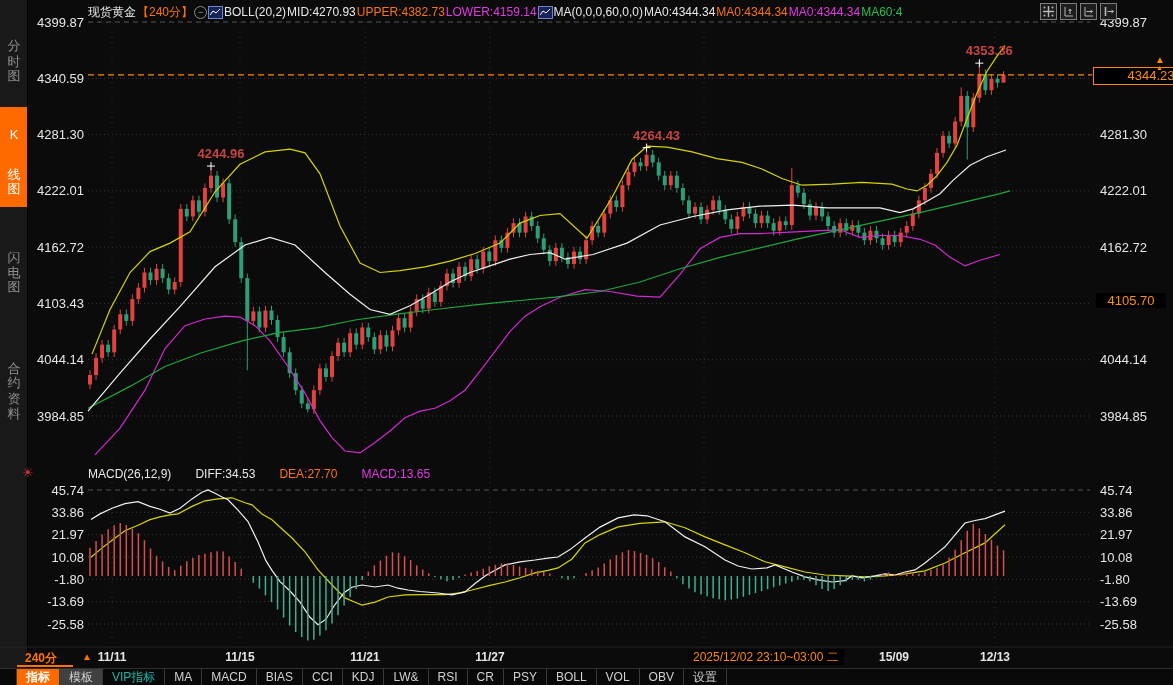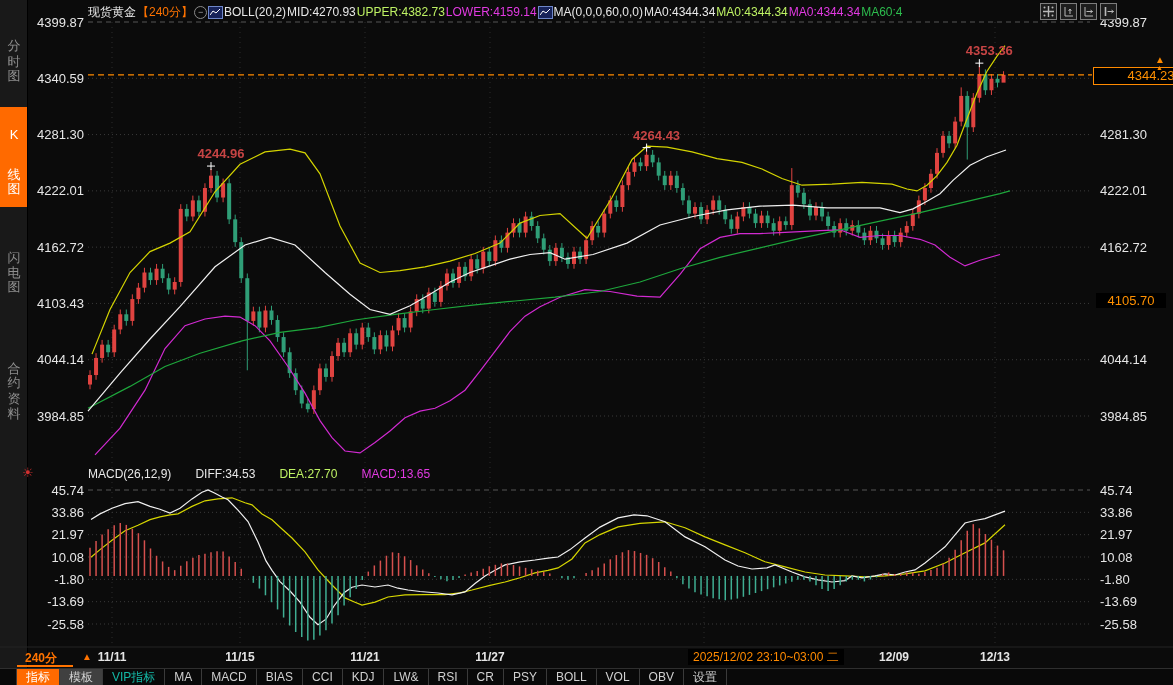--- a/index.html
+++ b/index.html
@@ -8,21 +8,21 @@
   
   .sidebar{position:absolute;left:0;top:0;width:27px;height:685px;background:#191919;border-right:1px solid #000;}
   .side-tab{position:absolute;left:0;width:27px;display:flex;align-items:center;justify-content:center;
             color:#8f8f8f;font-size:13px;cursor:pointer;}
   .side-tab>span{writing-mode:vertical-lr;text-orientation:upright;letter-spacing:15px;}
   .side-tab.active{background:#ff6a00;color:#fff;}
   #tab0{top:2px;height:98px;} #tab1{top:107px;height:100px;} #tab2{top:212px;height:100px;} #tab3{top:316px;height:130px;}
   
   .header{position:absolute;left:88px;top:3px;height:18px;display:flex;gap:1px;align-items:center;
           font-size:12px;color:#e8e8e8;white-space:nowrap;z-index:5;}
-  .c-orange{color:#ff7300}.c-yellow{color:#bef264}.c-magenta{color:#e23ae2}.c-green{color:#2dbd4e}.c-white{color:#e8e8e8}
+  .c-orange{color:#ff7300}.c-yellow{color:#f97316}.c-magenta{color:#e23ae2}.c-green{color:#2dbd4e}.c-white{color:#e8e8e8}
   .circle-icon{display:inline-flex;width:11px;height:11px;border:1px solid #8a8a8a;border-radius:50%;
                align-items:center;justify-content:center;color:#aaa;font-size:9px;line-height:9px;}
   .mini-chart{display:inline-flex;width:13px;height:11px;background:#17235a;border:1px solid #6e86c8;align-items:center;justify-content:center;}
   .hicons{position:absolute;left:1040px;top:3px;display:flex;gap:3px;z-index:5;}
   .hicon{width:15px;height:15px;border:1px solid #7d7d7d;background:#1d1d1d;display:flex;align-items:center;justify-content:center;cursor:pointer;}
   
   #chart{position:absolute;left:0;top:0;z-index:1;}
   
   .macd-header{position:absolute;left:88px;top:467px;display:flex;gap:24px;font-size:12px;z-index:5;white-space:nowrap;}
   .live-dot{position:absolute;left:22px;top:465px;color:#d03030;font-size:13px;z-index:5;}
@@ -39,21 +39,21 @@
   .period{position:absolute;left:25px;top:2px;color:#ff7300;font-size:12px;font-weight:700;z-index:1;}
   .period-tri{position:absolute;left:82px;top:3px;color:#ff7300;font-size:10px;z-index:1;}
   .period-underline{position:absolute;left:17px;top:17px;width:56px;height:2px;background:#ff7300;}
   
   .watermark{position:absolute;left:1020px;top:627px;font-size:34px;color:#caccd2;letter-spacing:2px;z-index:7;}
   
   .toolbar{position:absolute;left:0;top:668px;width:1173px;height:17px;background:#090909;
            border-top:1px solid #2f2f2f;display:flex;padding-left:16px;box-sizing:border-box;z-index:8;}
   .tbtn{height:17px;line-height:16px;padding:0 9px;font-size:12px;color:#d0d0d0;
         border-right:1px solid #3a3a3a;cursor:pointer;white-space:nowrap;}
-  .tbtn:first-child{border-left:1px solid #3a3a3a;}
+  .tbtn:first-child{border-left:1px solid #3a3a3a;font-weight:bold;}
   .tbtn.active{background:#ff6a00;color:#fff;}
   .tbtn.vip{color:#14b8a6;}
   .tbtn.raised{background:#404040;}
 </style>
 </head>
 <body>
 
 <div id="root">
 
   <div class="sidebar">
@@ -678,21 +678,21 @@
   <span class="tag-arrow" style="top:64px;font-size:7px;left:1156px;">▲</span>
 
   <div class="xrow">
     <span class="period">240分</span>
     <span class="period-tri">▲</span>
     <span class="period-underline"></span>
     <span class="date-label" style="left: 112px;">11/11</span>
       <span class="date-label" style="left: 240px;">11/15</span>
       <span class="date-label" style="left: 365px;">11/21</span>
       <span class="date-label" style="left: 490px;">11/27</span>
-      <span class="date-label" style="left: 894px;">12/09</span>
+      <span class="date-label" style="left: 894px;">15/09</span>
       <span class="date-label" style="left: 995px;">12/13</span>
       <span class="tooltip" id="xtooltip" style="left: 688px;">2025/12/02 23:10~03:00 二</span>
   </div>
 
 
   <div class="toolbar" id="toolbar">
       <div class="tbtn active">指标</div>
       <div class="tbtn raised">模板</div>
       <div class="tbtn vip">VIP指标</div>
       <div class="tbtn">MA</div>

